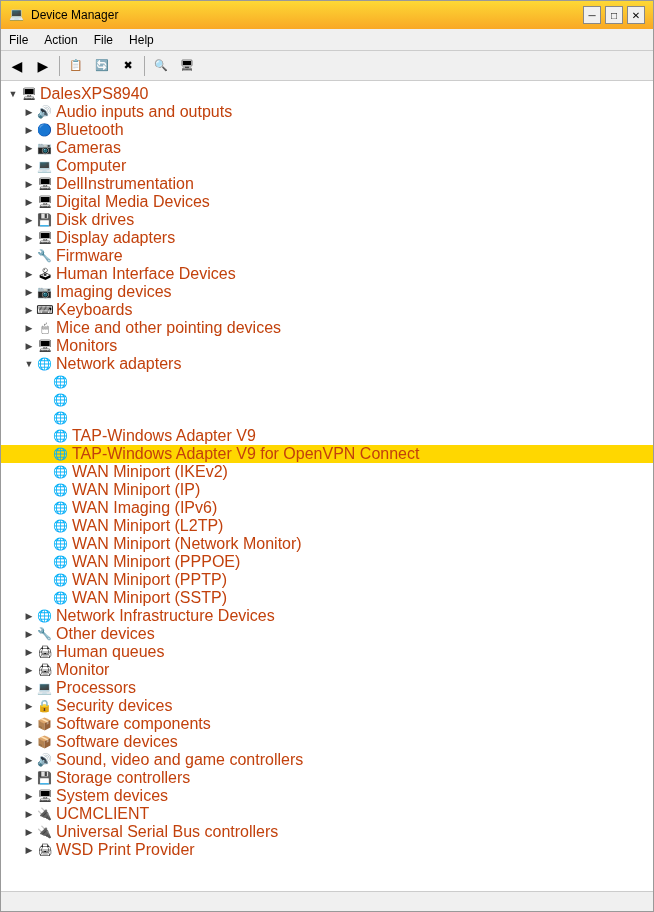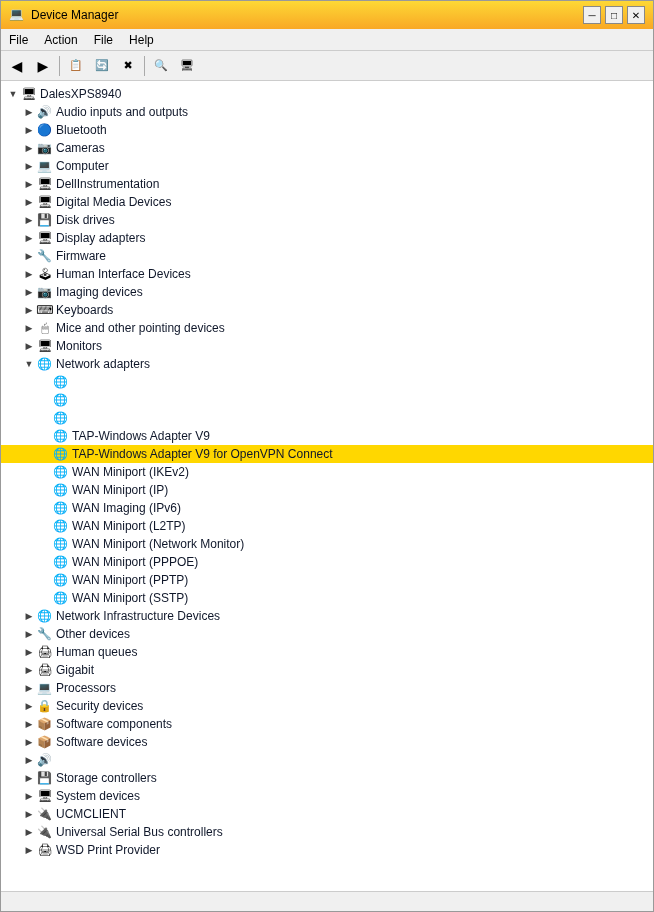--- a/index.html
+++ b/index.html
@@ -133,22 +133,22 @@
       width: 16px;
       height: 16px;
       display: flex;
       align-items: center;
       justify-content: center;
       margin-right: 3px;
       flex-shrink: 0;
       font-size: 12px;
     }
     .item-label {
-      font-size: 12px;
-      color: #0f172a;
+      font-size: 16px;
+      color: #c2410c;
     }
     .status-bar {
       height: 20px;
       background: #f0f0f0;
       border-top: 1px solid #ccc;
       flex-shrink: 0;
     }
     
     .content-area::-webkit-scrollbar { width: 16px; }
     .content-area::-webkit-scrollbar-track { background: #f0f0f0; }
@@ -344,21 +344,21 @@
         <span class="item-label">Other devices</span>
       </div>
       <div class="tree-item" style="padding-left: 20px;">
         <span class="expander" style="font-size: 9px; color: rgb(68, 68, 68); width: 16px; flex-shrink: 0;">▶</span>
         <span class="item-icon">🖨</span>
         <span class="item-label">Human queues</span>
       </div>
       <div class="tree-item" style="padding-left: 20px;">
         <span class="expander" style="font-size: 9px; color: rgb(68, 68, 68); width: 16px; flex-shrink: 0;">▶</span>
         <span class="item-icon">🖨</span>
-        <span class="item-label">Gigabit</span>
+        <span class="item-label">Monitor</span>
       </div>
       <div class="tree-item" style="padding-left: 20px;">
         <span class="expander" style="font-size: 9px; color: rgb(68, 68, 68); width: 16px; flex-shrink: 0;">▶</span>
         <span class="item-icon">💻</span>
         <span class="item-label">Processors</span>
       </div>
       <div class="tree-item" style="padding-left: 20px;">
         <span class="expander" style="font-size: 9px; color: rgb(68, 68, 68); width: 16px; flex-shrink: 0;">▶</span>
         <span class="item-icon">🔒</span>
         <span class="item-label">Security devices</span>
@@ -369,20 +369,21 @@
         <span class="item-label">Software components</span>
       </div>
       <div class="tree-item" style="padding-left: 20px;">
         <span class="expander" style="font-size: 9px; color: rgb(68, 68, 68); width: 16px; flex-shrink: 0;">▶</span>
         <span class="item-icon">📦</span>
         <span class="item-label">Software devices</span>
       </div>
       <div class="tree-item" style="padding-left: 20px;">
         <span class="expander" style="font-size: 9px; color: rgb(68, 68, 68); width: 16px; flex-shrink: 0;">▶</span>
         <span class="item-icon">🔊</span>
+        <span class="item-label">Sound, video and game controllers</span>
       </div>
       <div class="tree-item" style="padding-left: 20px;">
         <span class="expander" style="font-size: 9px; color: rgb(68, 68, 68); width: 16px; flex-shrink: 0;">▶</span>
         <span class="item-icon">💾</span>
         <span class="item-label">Storage controllers</span>
       </div>
       <div class="tree-item" style="padding-left: 20px;">
         <span class="expander" style="font-size: 9px; color: rgb(68, 68, 68); width: 16px; flex-shrink: 0;">▶</span>
         <span class="item-icon">🖥</span>
         <span class="item-label">System devices</span>

